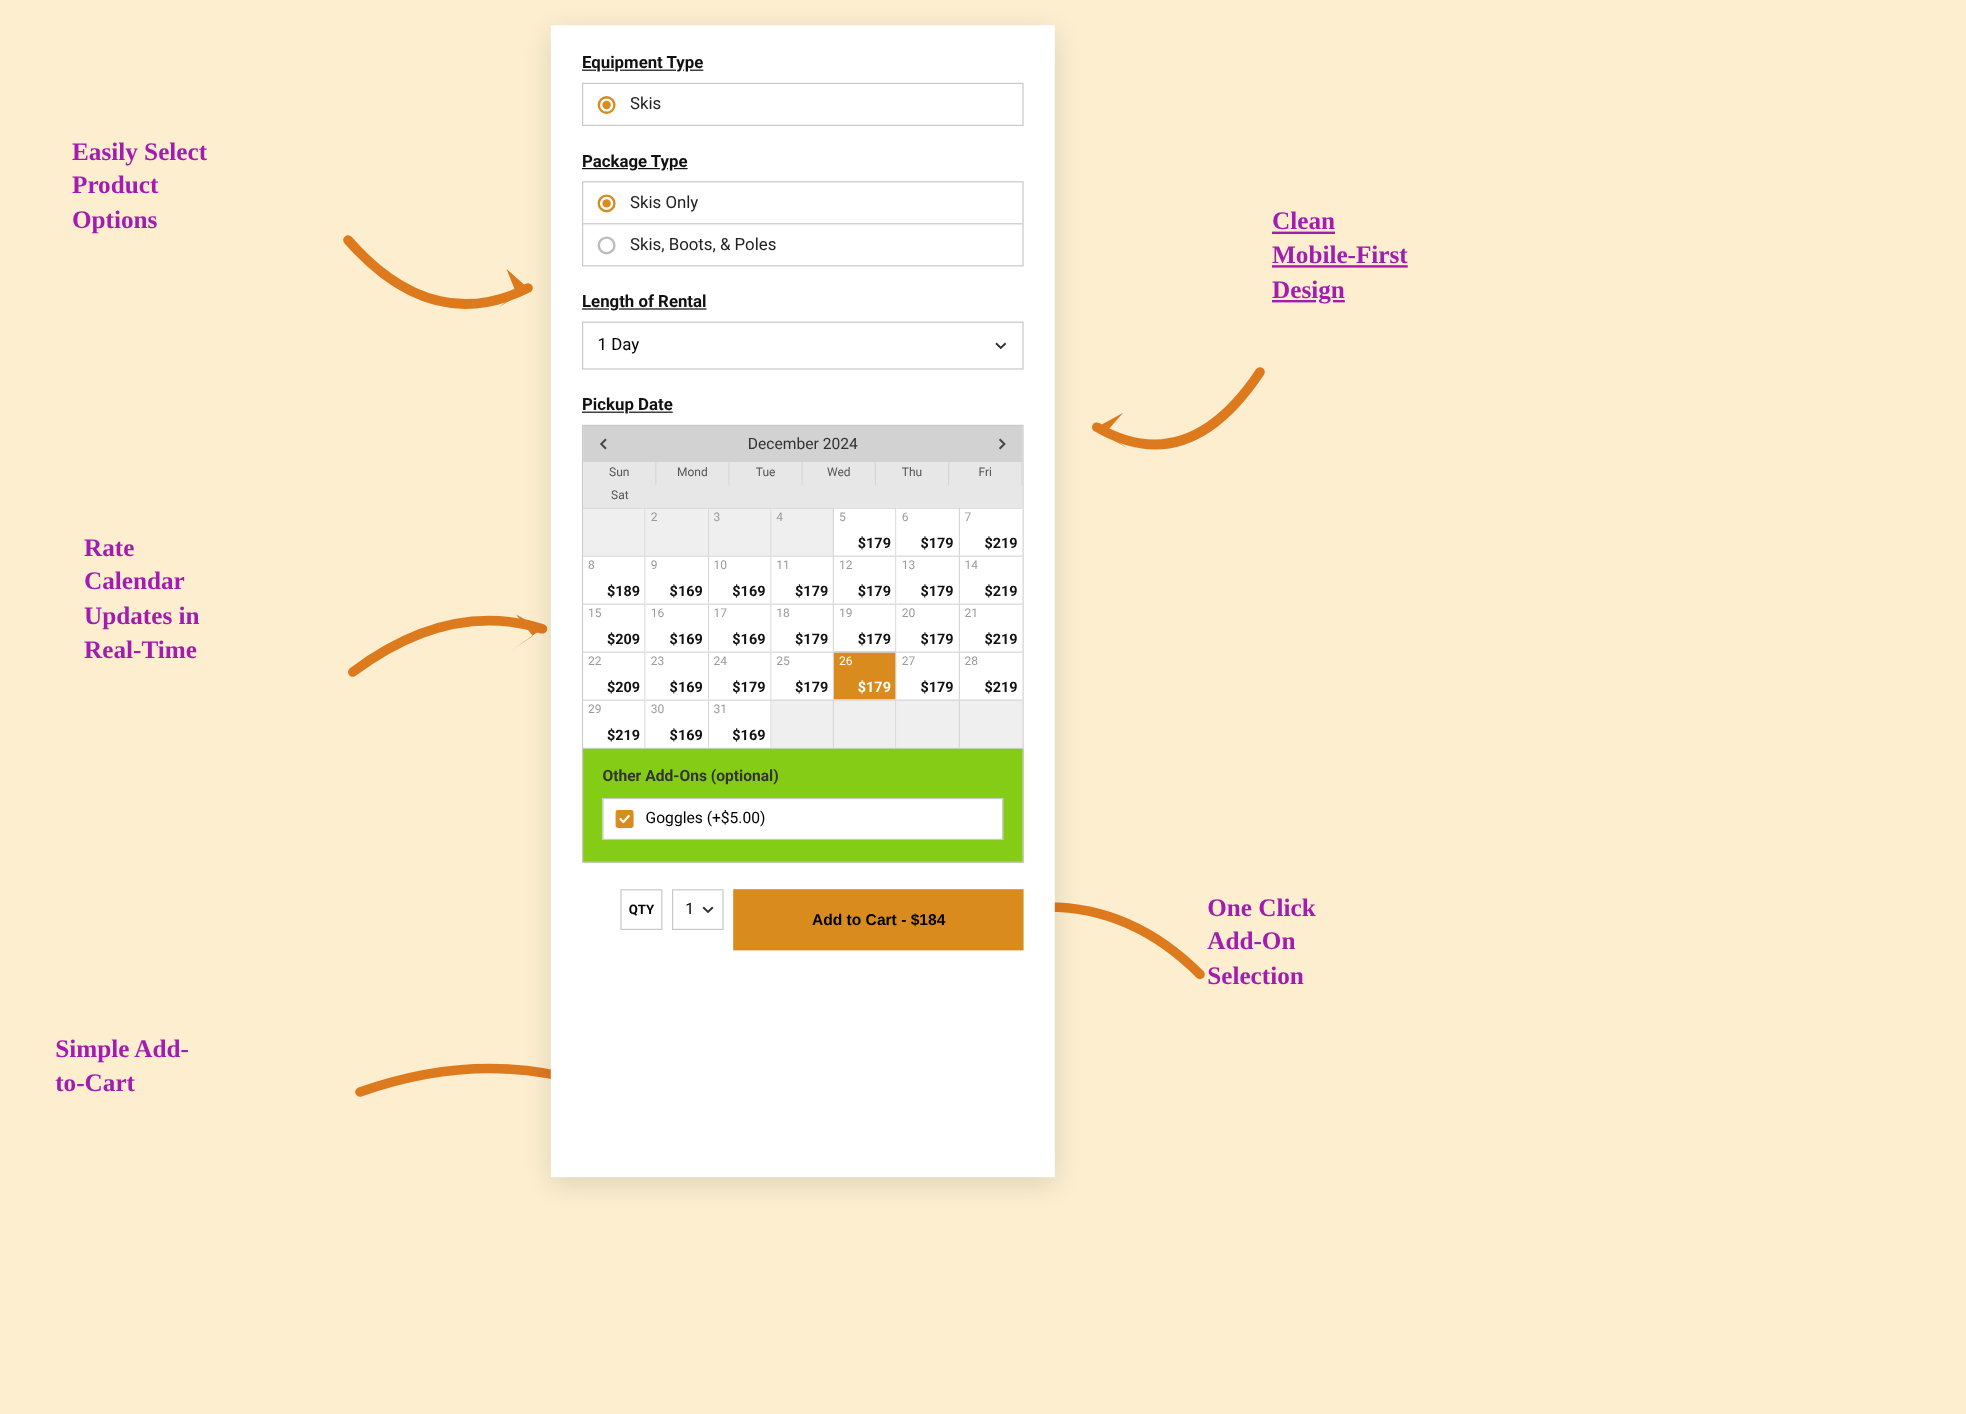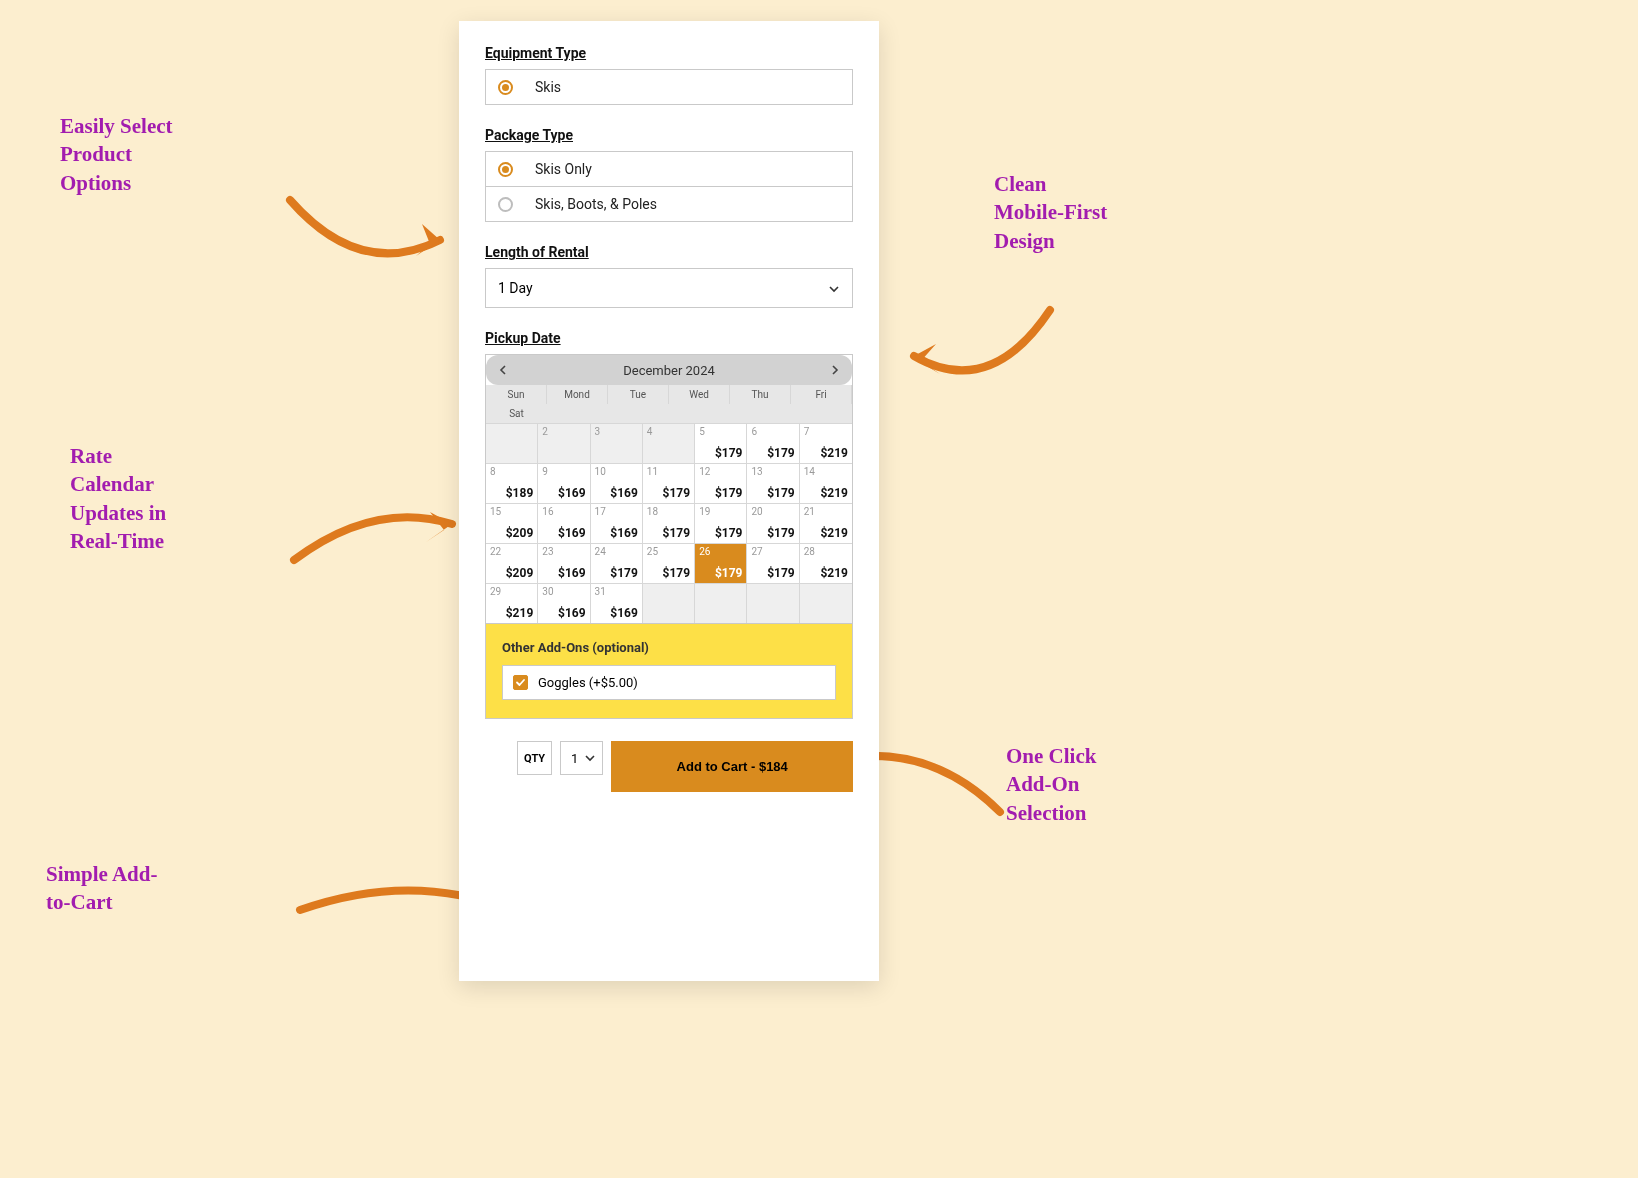--- a/index.html
+++ b/index.html
@@ -38,21 +38,20 @@
     margin-bottom: 22px;
   }
   .radio-row {
     display: flex;
     align-items: center;
     padding: 9px 12px;
     font-size: 14px;
     color: #222;
     border-bottom: 1px solid #c9c9c9;
     cursor: pointer;
-    gap: 10px;
   }
   .radio-row:last-child { border-bottom: none; }
   .radio-circle {
     width: 15px; height: 15px;
     border: 2px solid #bdbdbd;
     border-radius: 50%;
     margin-right: 12px;
     flex: 0 0 auto;
     position: relative;
   }
@@ -90,21 +89,20 @@
   }
   .cal-header {
     background: #d2d2d2;
     height: 30px;
     display: flex;
     align-items: center;
     justify-content: space-between;
     padding: 0 8px;
     font-size: 13px;
     color: #333;
-    border-radius: 12px;
   }
   .cal-nav {
     width: 18px; height: 18px;
     display: flex; align-items: center; justify-content: center;
     cursor: pointer;
   }
   .cal-dow {
     display: grid;
     grid-template-columns: repeat(6, 1fr);
     background: #e7e7e7;
@@ -158,21 +156,21 @@
   }
   .cal-cell.selected .daynum,
   .cal-cell.selected .price {
     color: #fff;
   }
   
   .addons-box {
     border: 1px solid #c9c9c9;
     border-top: none;
     padding: 16px 16px 18px 16px;
-    background: #fde047;
+    background: #84cc16;
     margin-bottom: 22px;
   }
   .addons-label {
     font-size: 13px;
     font-weight: 700;
     color: #333;
     margin-bottom: 10px;
   }
   .addon-list {
     background: #fff;
@@ -260,21 +258,21 @@
   }
 </style>
 </head>
 <body>
 
 <div class="canvas">
 
   <div class="anno" style="left:60px; top:112px; width:260px;">Easily Select<br>Product<br>Options</div>
   <div class="anno" style="left:70px; top:442px; width:260px;">Rate<br>Calendar<br>Updates in<br>Real-Time</div>
   <div class="anno" style="left:46px; top:860px; width:260px;">Simple Add-<br>to-Cart</div>
-  <div class="anno" style="left:994px; top:170px; width:280px;">Clean<br>Mobile-First<br>Design</div>
+  <div class="anno" style="left:1060px; top:170px; width:280px;text-decoration:underline;">Clean<br>Mobile-First<br>Design</div>
   <div class="anno" style="left:1006px; top:742px; width:280px;">One Click<br>Add-On<br>Selection</div>
 
   <div class="arrow" style="left:280px; top:190px; width:200px; height:100px;">
     <svg viewBox="0 0 200 100">
         <path d="M10 10 Q 80 90 160 50"></path>
         <path class="head" d="M160 50 L142 34 L150 54 L136 66 Z"></path>
       </svg>
   </div>
   <div class="arrow" style="left:284px; top:490px; width:200px; height:100px;">
     <svg viewBox="0 0 200 100">

